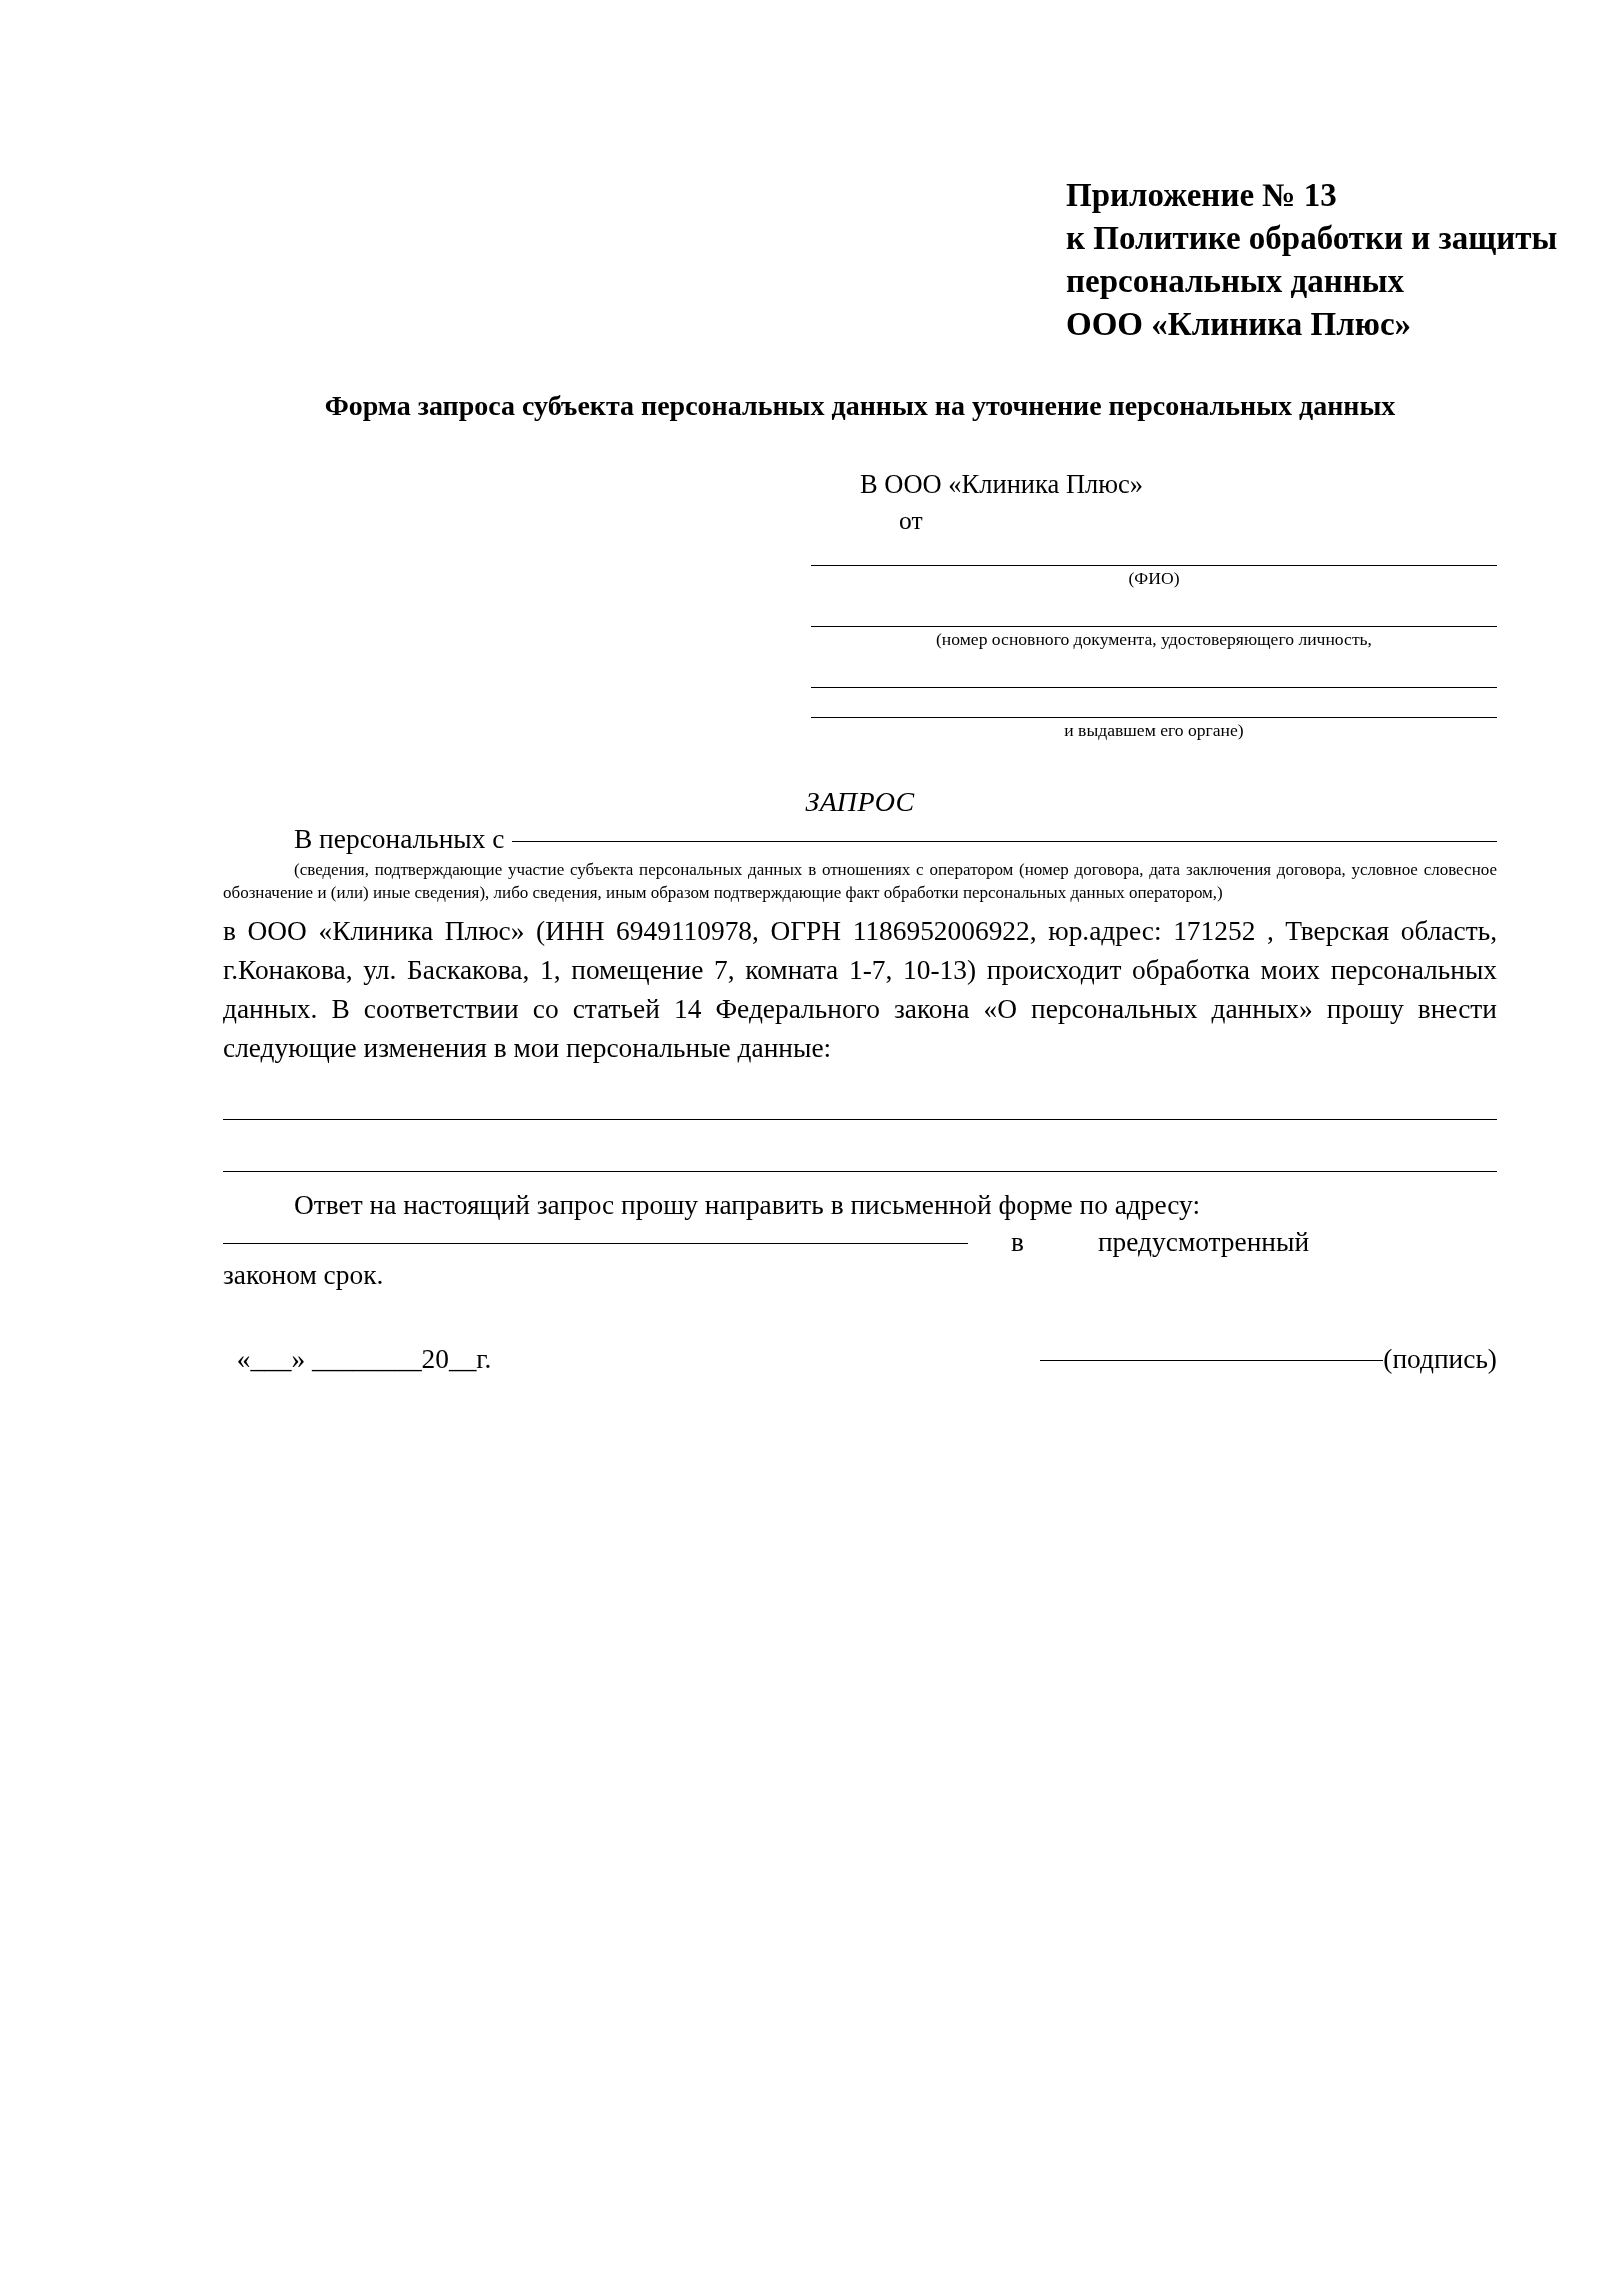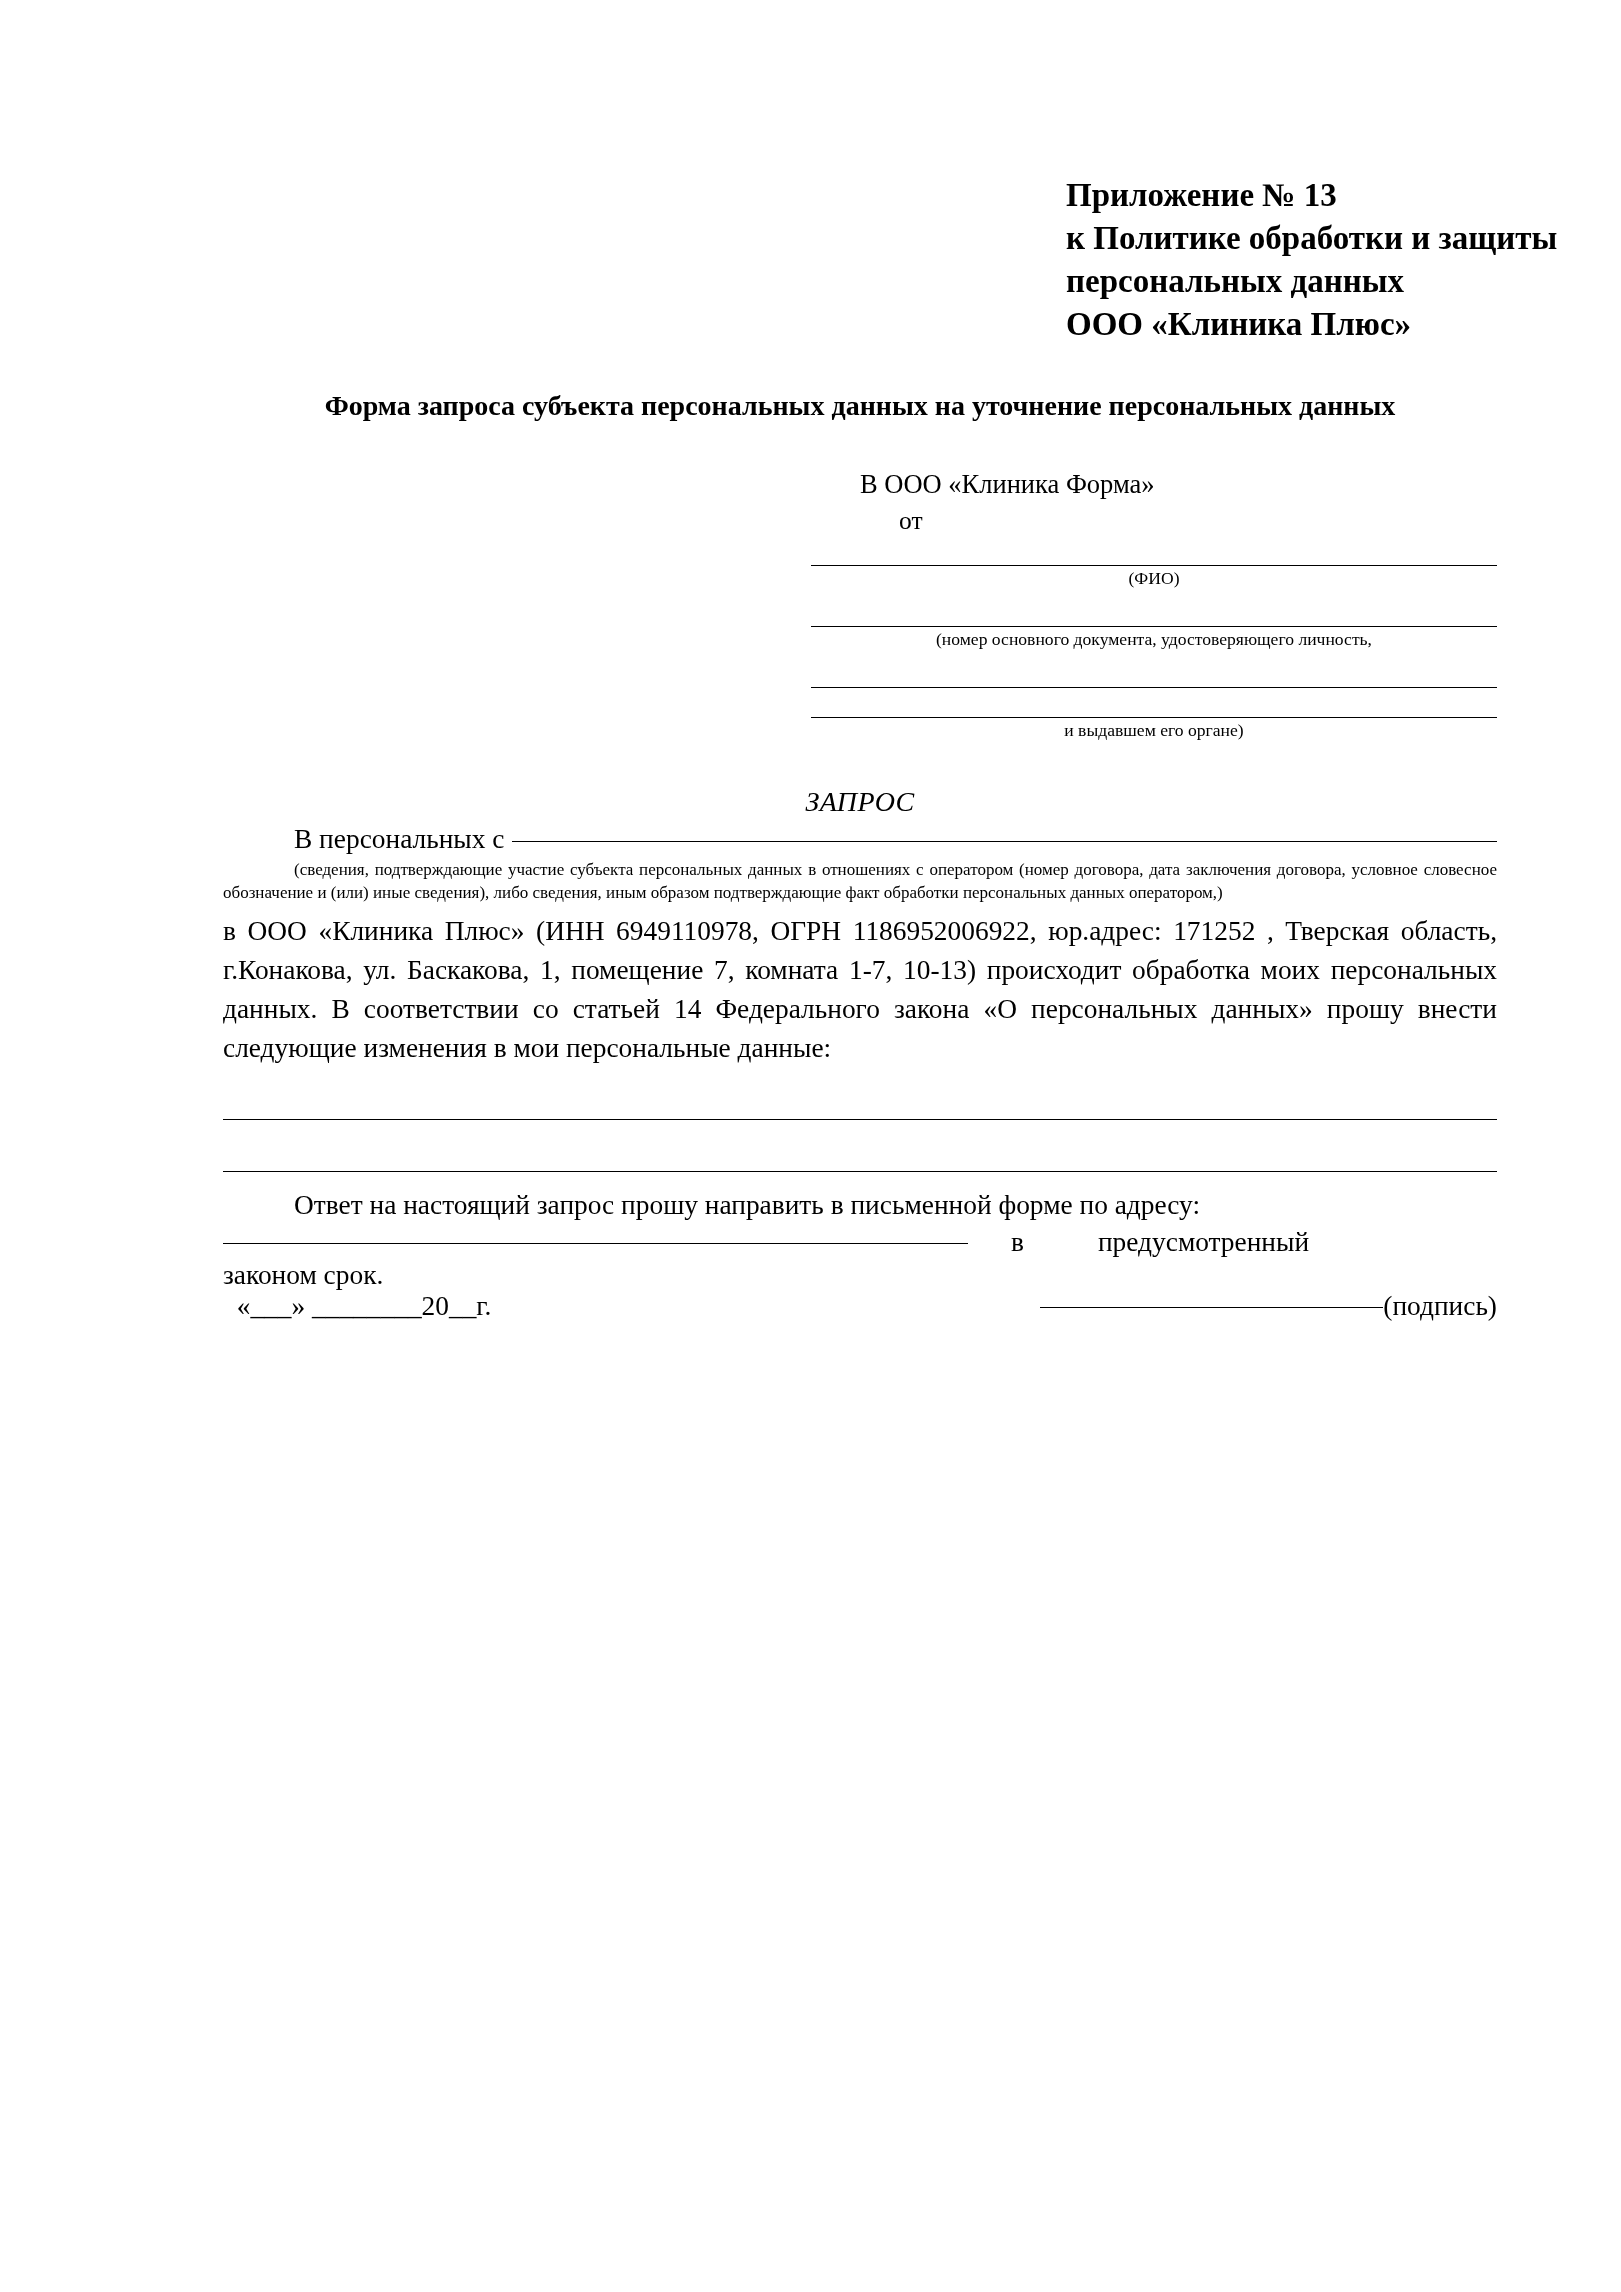--- a/index.html
+++ b/index.html
@@ -156,20 +156,21 @@
     white-space: nowrap;
     padding-left: 74px;
   }
   .tail {
     font-size: 27.4px;
     margin-top: 2px;
   }
 
   
   .sign-row {
+    margin-top: 53px;
     font-size: 27.4px;
     display: flex;
     align-items: flex-end;
   }
   .sign-date {
     padding-left: 13.7px;
     white-space: nowrap;
   }
   .sign-spacer { flex: 1; }
   .sign-right {
@@ -192,21 +193,21 @@
     <div class="appendix">
       <div>Приложение № 13</div>
       <div>к Политике обработки и защиты</div>
       <div>персональных данных</div>
       <div>ООО «Клиника Плюс»</div>
     </div>
 
     <div class="title">Форма запроса субъекта персональных данных на уточнение персональных данных</div>
 
     <div class="addr">
-      <div class="addr-to">В ООО «Клиника Форма»</div>
+      <div class="addr-to">В ООО «Клиника Плюс»</div>
       <div class="addr-ot">от</div>
 
       <div class="fill-row">
         <div class="fill-line"></div>
         <div class="fill-cap">(ФИО)</div>
       </div>
 
       <div class="fill-row">
         <div class="fill-line"></div>
         <div class="fill-cap">(номер основного документа, удостоверяющего личность,</div>

